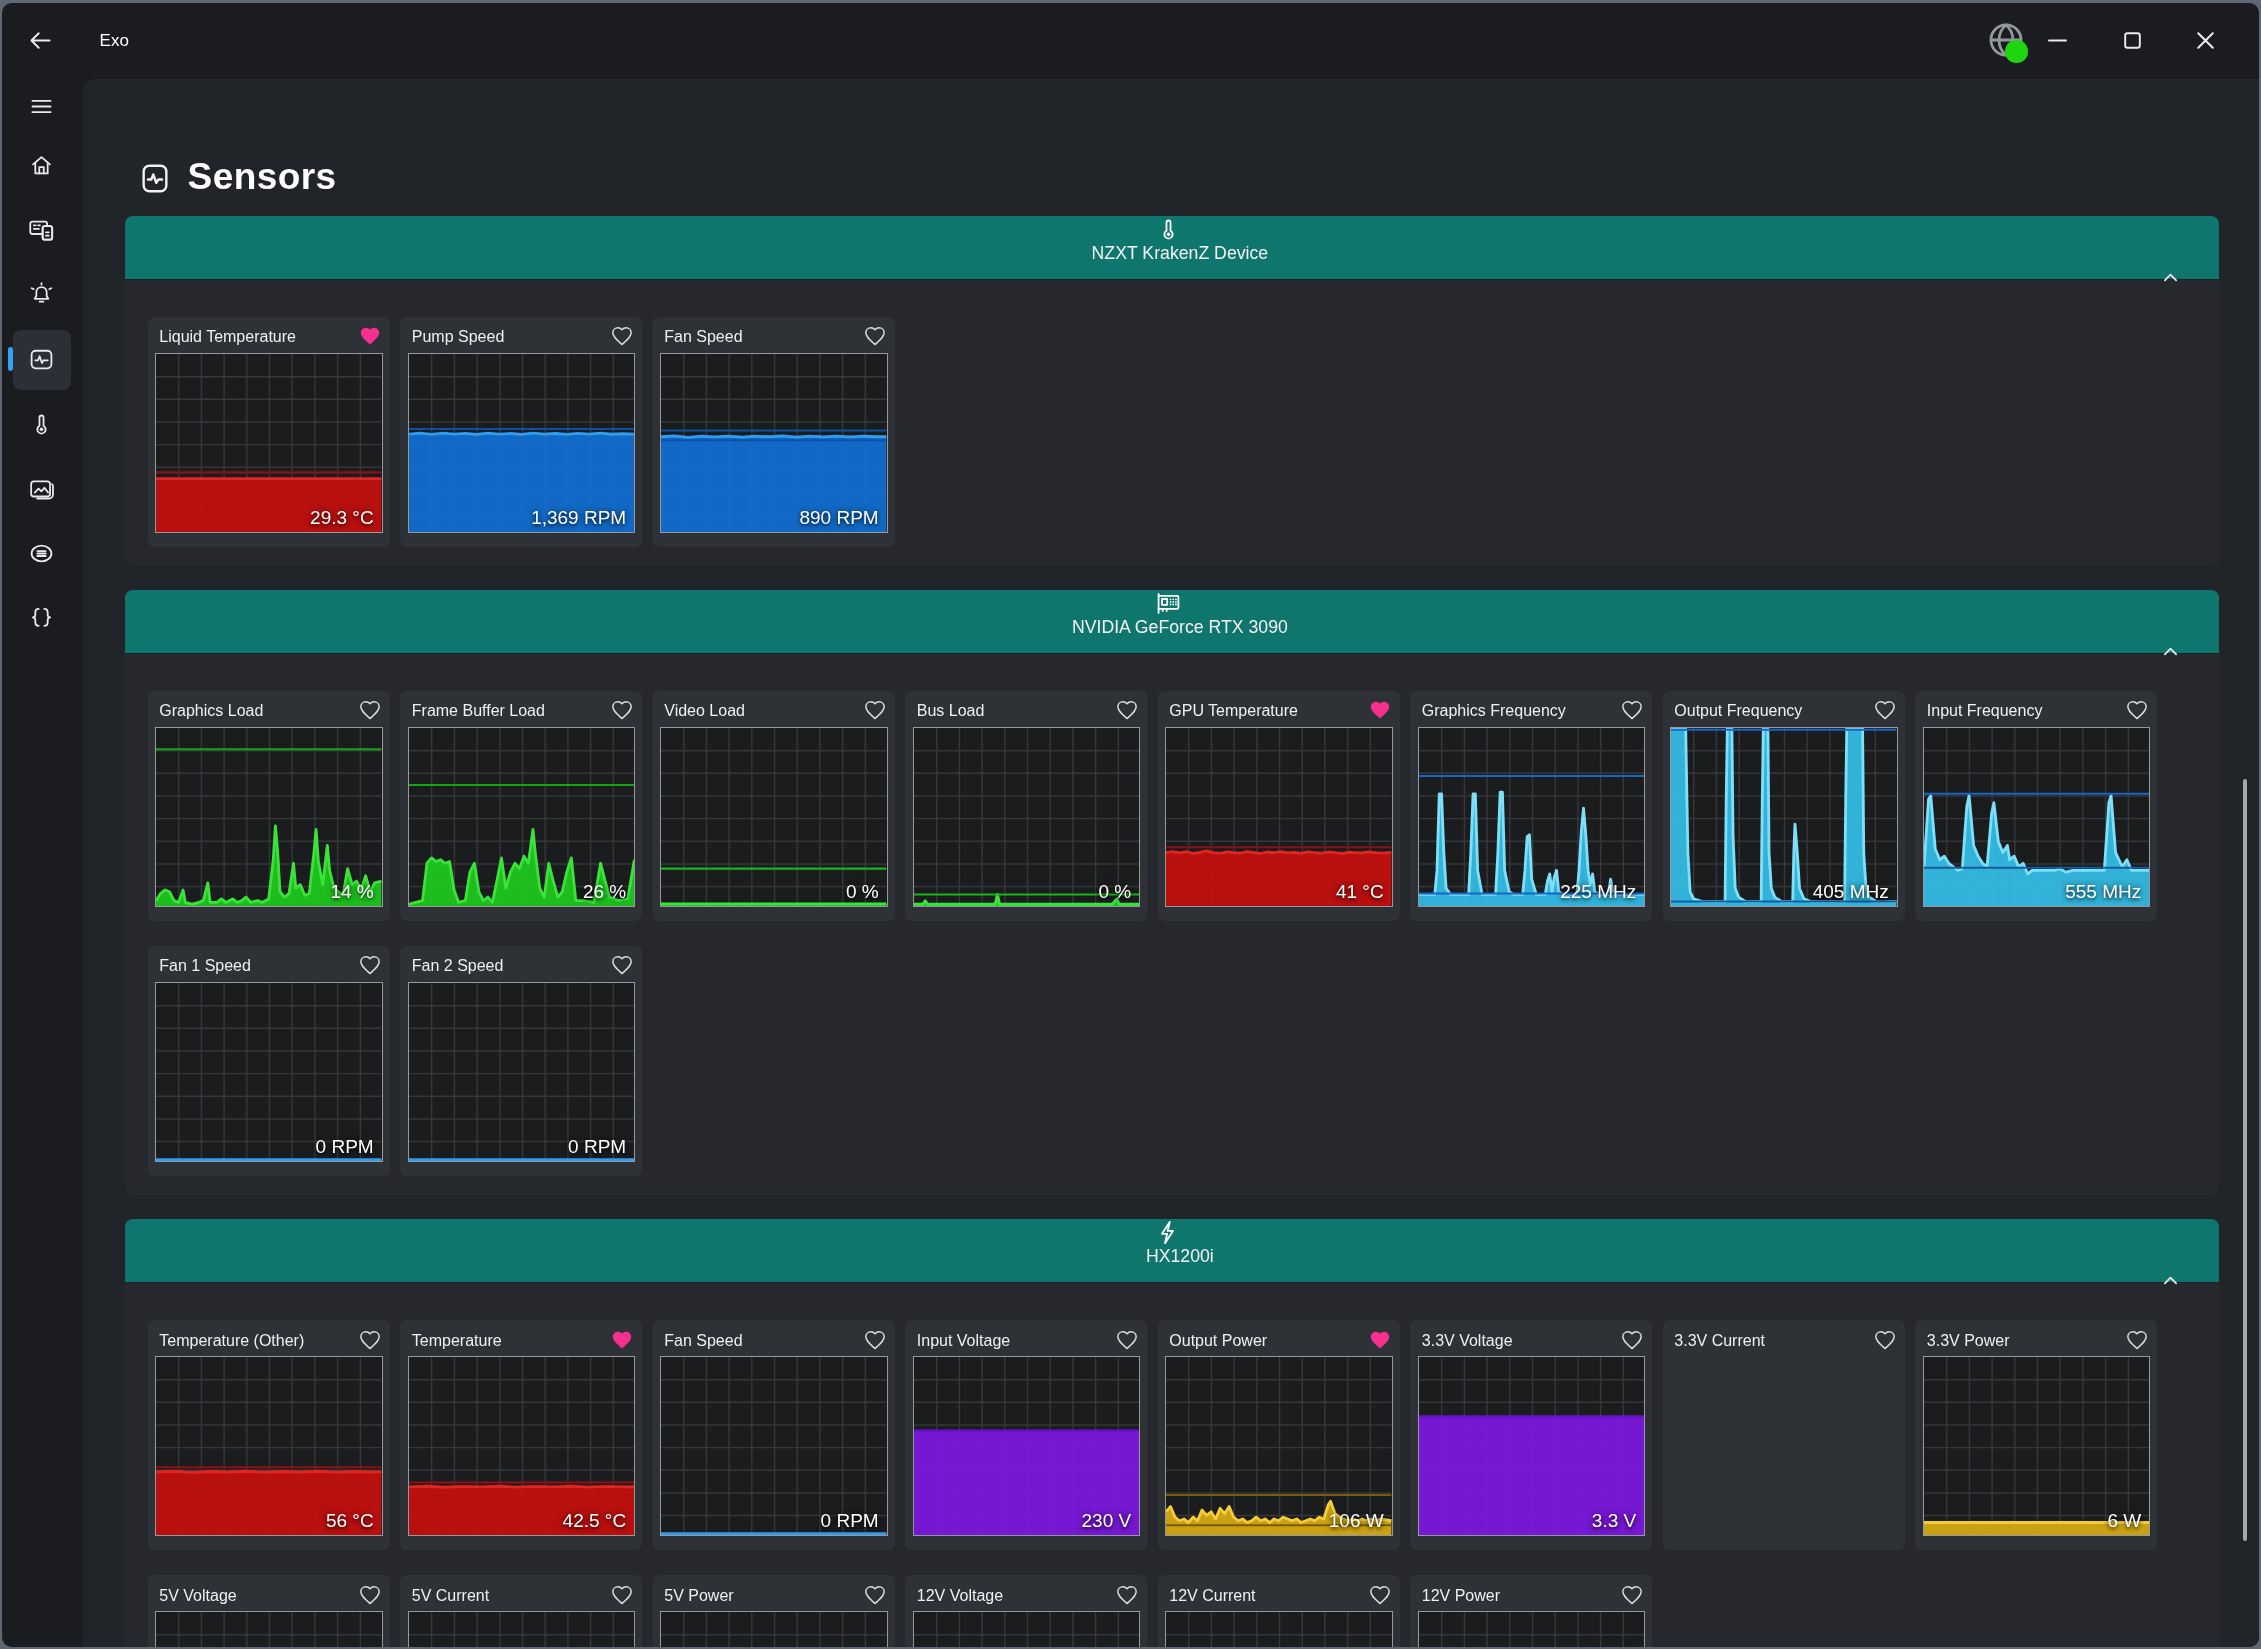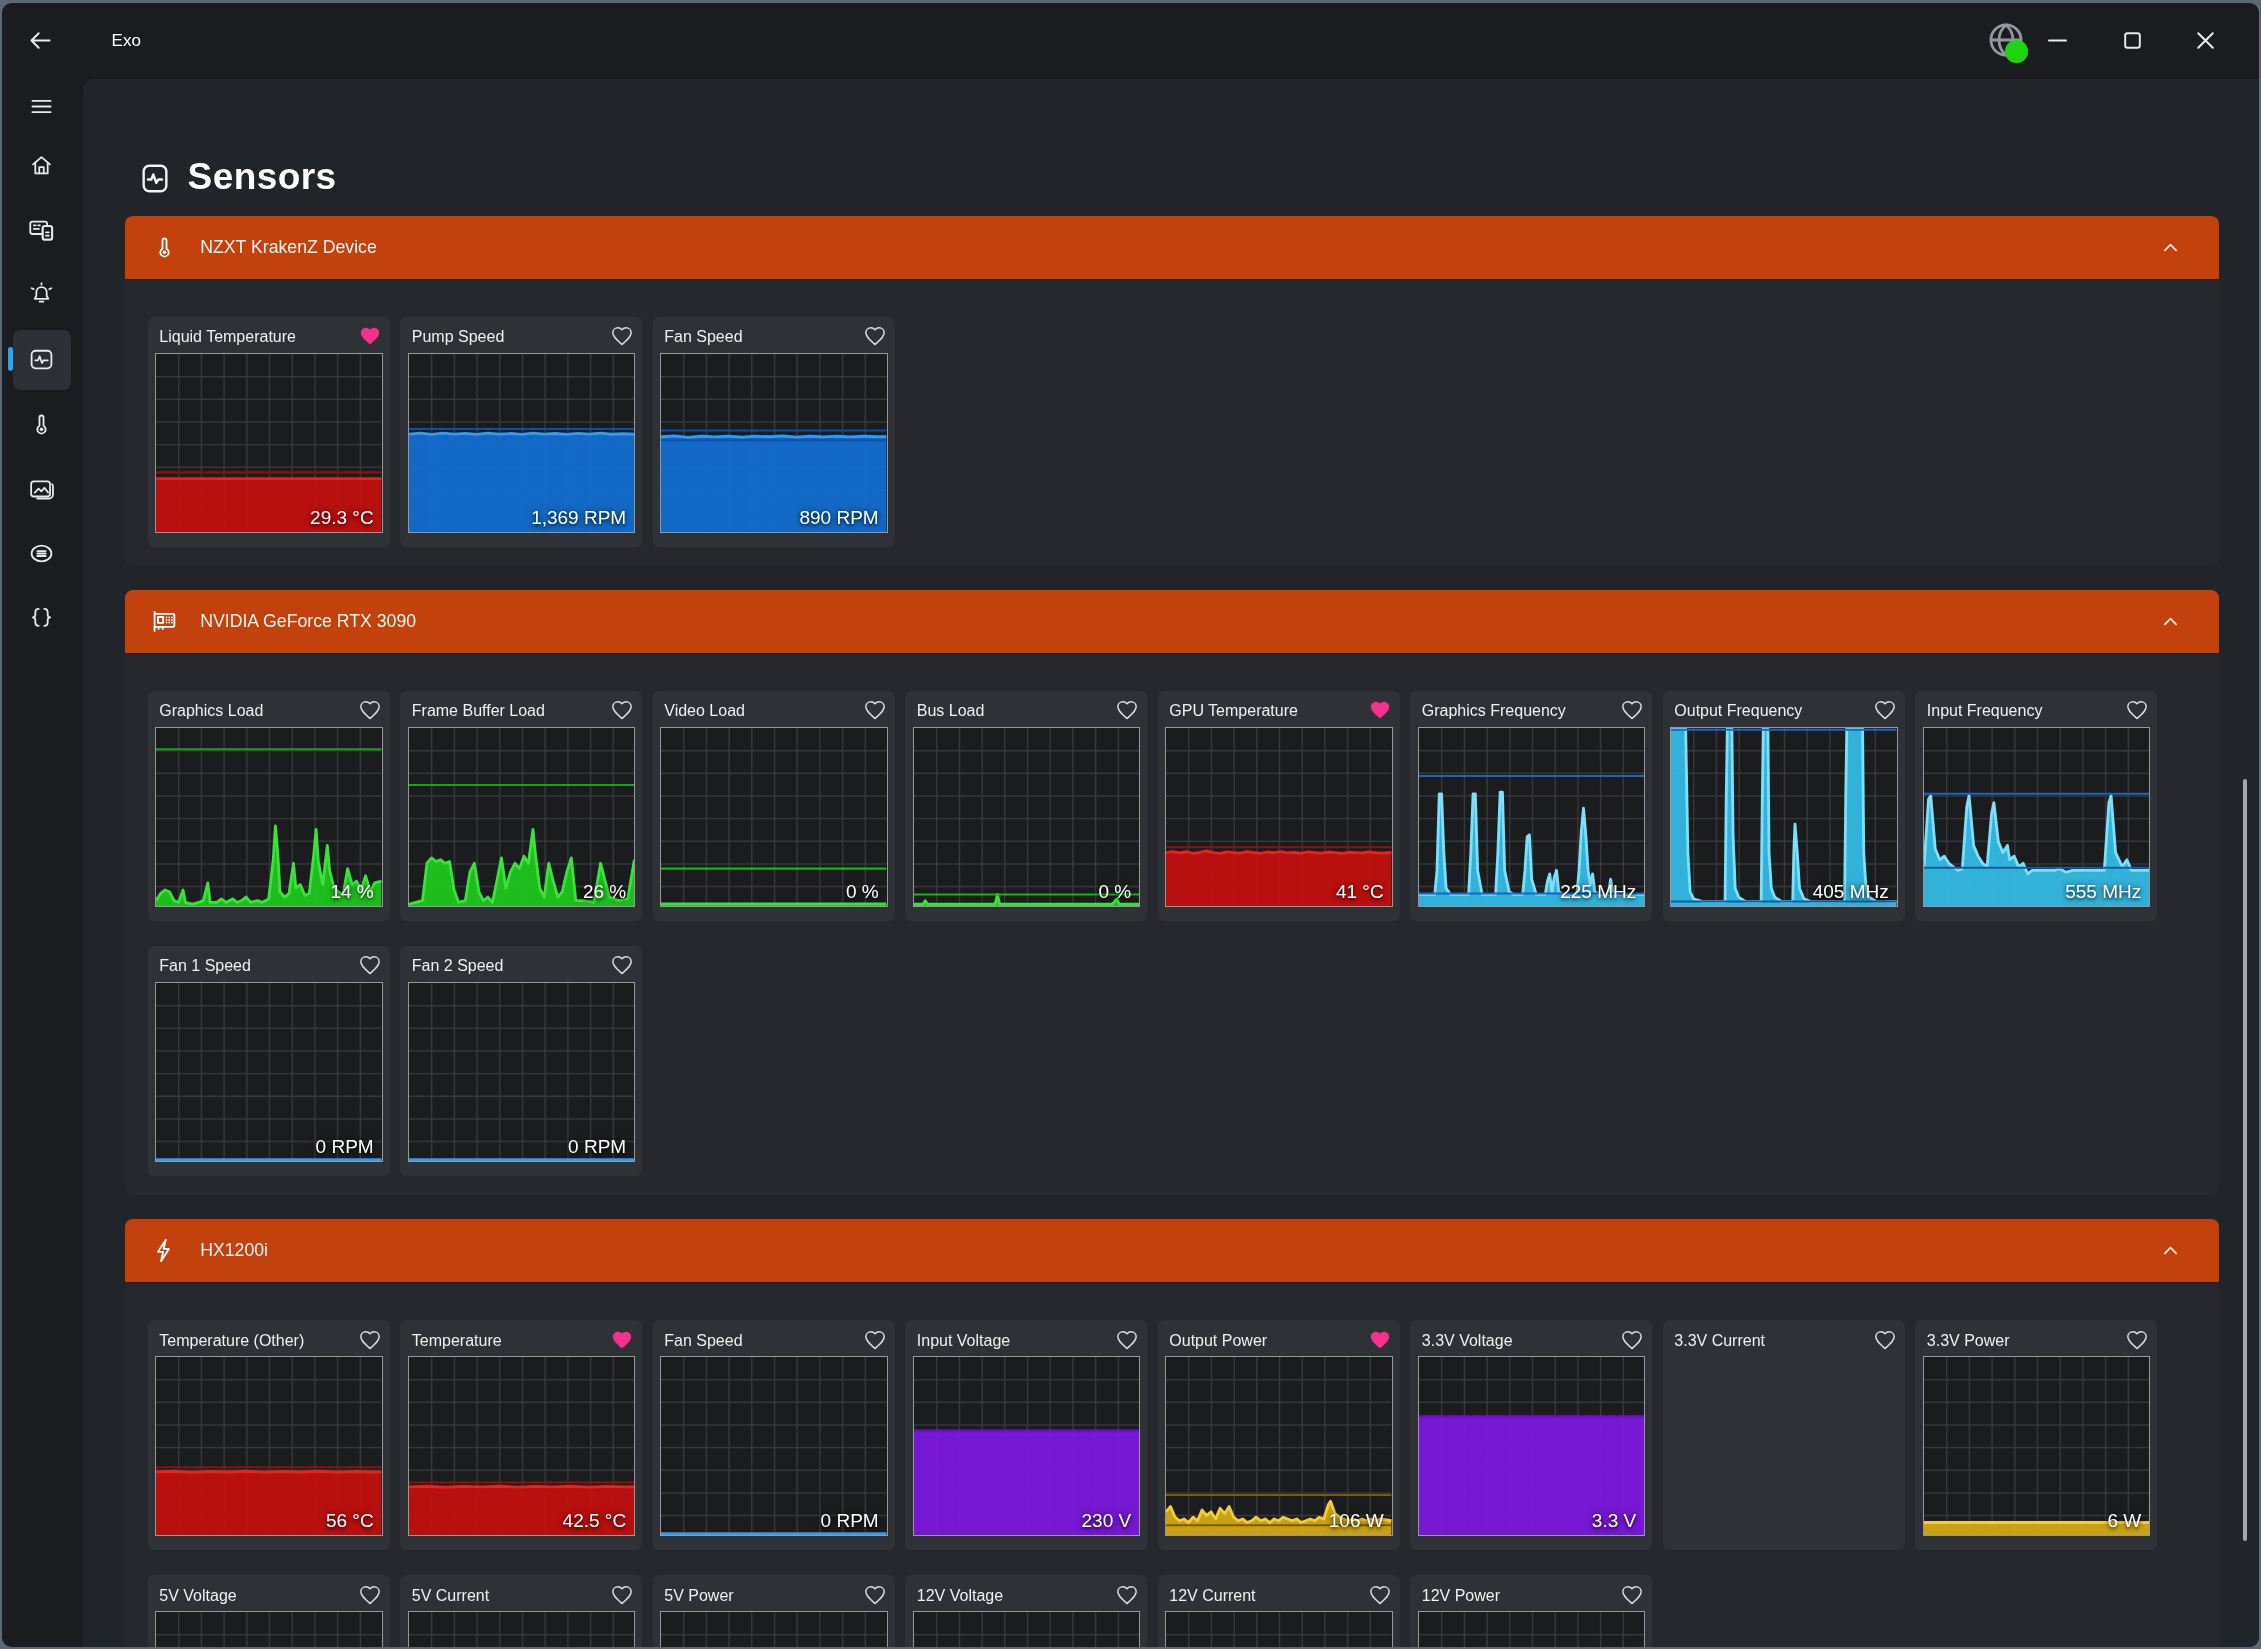--- a/index.html
+++ b/index.html
@@ -7,21 +7,21 @@
   body { background:#5d6874; font-family:"Liberation Sans", sans-serif; position:relative; }
 
   .window { position:absolute; top:3.2px; left:1.6px; right:1.6px; bottom:1.6px;
             background:#1a1c20; border-radius:9.7px; overflow:hidden; }
 
   
   .titlebar { position:absolute; top:0; left:0; right:0; height:76px; }
   .tb-btn { position:absolute; background:none; border:none; color:#ececec; cursor:pointer;
             width:35px; height:35px; display:flex; align-items:center; justify-content:center; }
   .back { left:21px; top:20px; }
-  .app-title { position:absolute; left:110px; top:28px; font-size:17px; color:#fff; }
+  .app-title { position:absolute; left:98px; top:28px; font-size:17px; color:#fff; }
   .net { position:absolute; left:1983px; top:16px; width:45px; height:45px; color:#94989d; }
   .net .dot { position:absolute; right:1.6px; bottom:1.6px; width:22.6px; height:22.6px; border-radius:50%; }
   .min { left:2038px; top:20px; } .max { left:2113px; top:20px; } .close { left:2186px; top:20px; }
 
   
   .sidebar { position:absolute; top:76px; left:0; width:81px; bottom:0; color:#e7e9eb; }
   .menu-btn { position:absolute; top:6.4px; left:11.3px; width:58px; height:42px; background:none; border:none;
               color:#e7e9eb; display:flex; align-items:center; justify-content:center; cursor:pointer; }
   .nav { position:absolute; top:56px; left:11.3px; width:58px; display:flex; flex-direction:column; gap:4.8px; }
   .nav-item { position:relative; width:58px; height:60px; border-radius:8px; background:none; border:none;
@@ -33,22 +33,22 @@
   
   .panel { position:absolute; top:76px; left:81px; right:0; bottom:0; background:#212428;
            border-top-left-radius:11.3px; overflow:hidden; }
   .page-head { display:flex; align-items:flex-end; gap:16px; margin:71px 0 17.7px 55px; height:48px; color:#fff; }
   .page-head h1 { font-size:37px; font-weight:700; letter-spacing:0.4px; }
   .page-icon { width:34px; height:39px; display:flex; align-items:center; color:#f2f2f2; }
 
   .sections { margin-left:42px; width:2094px; }
   .section { background:#26282d; border-radius:8px; margin-top:24px; overflow:hidden; }
   .section:first-child { margin-top:0; }
-  .sec-head { height:64px; background:#c2410c; border-bottom:1.6px solid #1e2024; display:flex;
-              align-items:center; padding:0 32px 0 26px; color:#f4f4f4; }
+  .sec-head { height:64px; background:#0f766e; border-bottom:1.6px solid #1e2024; display:flex;
+              align-items:center; padding:0 32px 0 26px; color:#f4f4f4;flex-direction:column; }
   .sec-icon { width:27px; height:27px; color:#fff; display:flex; }
   .sec-title { font-size:17.7px; margin-left:22.6px; }
   .collapse { margin-left:auto; background:none; border:none; color:#e8e8e8; width:32px; height:32px;
               display:flex; align-items:center; justify-content:center; cursor:pointer; }
   .rows { padding:37px 0 19.3px 23.4px; }
   .row { display:flex; gap:10.5px; margin-bottom:25px; }
   .row:last-child { margin-bottom:0; }
 
   
   .card { width:242px; height:230px; background:#2e3136; border-radius:6.4px; flex:none; position:relative; }

